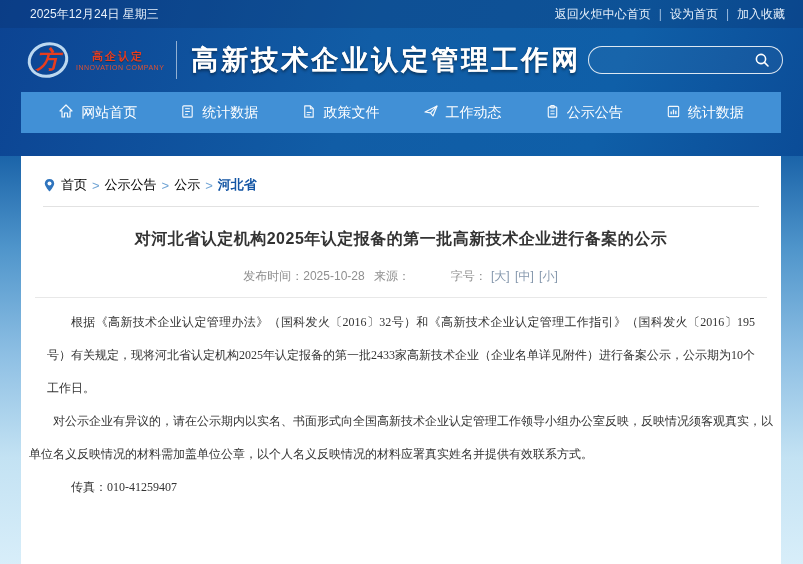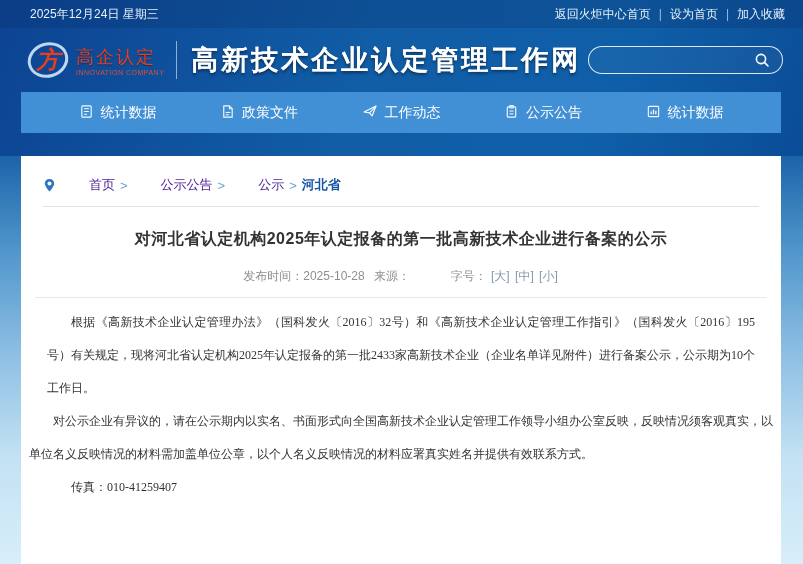--- a/index.html
+++ b/index.html
@@ -19,22 +19,23 @@
   .topbar-links { display:flex; align-items:center; gap:8px; }
   .topbar-links a { color:#e8f1fb; text-decoration:none; cursor:pointer; }
   .tb-sep { color:#9dbde0; }
 
   .header-row {
     height:64px; display:flex; align-items:center; padding:0 20px 0 26px;
   }
   .logo { display:flex; align-items:center; gap:6px; }
   .logo-mark { width:44px; height:44px; position:relative; }
   .logo-text .cn {
-    color:#e83d1e; font-size:18px; font-weight:normal; letter-spacing:2px;
+    color:#e83d1e; font-size:11px; font-weight:bold; letter-spacing:2px;
     text-shadow:0 1px 1px rgba(0,0,0,0.35);
+    margin-left:16px;
   }
   .logo-text .en { color:#e05030; font-size:7px; letter-spacing:0.5px; white-space:nowrap; }
   .header-sep { width:1px; height:38px; background:rgba(255,255,255,0.55); margin:0 14px 0 12px; }
   .site-title {
     color:#fff; font-size:27px; font-weight:bold; letter-spacing:3px;
     text-shadow:0 2px 3px rgba(0,0,0,0.45);
     background:linear-gradient(180deg,#ffffff 30%,#d9e6f2 60%,#ffffff 90%);
     -webkit-background-clip:text; background-clip:text;
   }
   .search-wrap { margin-left:auto; }
@@ -64,21 +65,21 @@
   }
   .content-box {
     margin:0 22px 0 21px; background:#fff; height:100%;
     padding:18px 12px 0 12px;
   }
 
   .breadcrumb {
     display:flex; align-items:center; gap:5px; font-size:13px; color:#3a7cc0;
     padding:2px 10px 12px 10px;
   }
-  .breadcrumb .crumb { color:#4c1d95; cursor:pointer;margin-left:28px; }
+  .breadcrumb .crumb { color:#000000; cursor:pointer; }
   .breadcrumb .sep { color:#6fa3d4; }
   .breadcrumb .current { color:#1355a4; font-weight:bold; }
   .bc-divider { border:none; border-top:1px solid #e2e2e2; margin:0 10px; }
 
   .article-title {
     text-align:center; font-size:16px; font-weight:bold; color:#333;
     margin:22px 30px 0 30px; letter-spacing:0.5px;
   }
   .meta-line {
     text-align:center; color:#8f8f8f; font-size:12px; margin-top:18px;
@@ -136,20 +137,28 @@
             <line x1="10.4" y1="10.4" x2="14" y2="14" stroke="#ffffff" stroke-width="1.6" stroke-linecap="round"></line>
           </svg>
         </span>
       </div>
     </div>
   </div>
 
   <div class="nav">
     <div class="nav-item">
       <span>
+        <svg width="16" height="16" viewBox="0 0 16 16">
+            <path d="M8 2 L14 8 H12 V14 H9.5 V10 H6.5 V14 H4 V8 H2 Z" fill="none" stroke="#fff" stroke-width="1.2" stroke-linejoin="round"></path>
+          </svg>
+      </span>
+      <span>网站首页</span>
+    </div>
+    <div class="nav-item">
+      <span>
         <svg width="15" height="15" viewBox="0 0 16 16">
             <rect x="3" y="2" width="10" height="12" rx="1" fill="none" stroke="#fff" stroke-width="1.2"></rect>
             <line x1="5.5" y1="5" x2="10.5" y2="5" stroke="#fff" stroke-width="1.1"></line>
             <line x1="5.5" y1="8" x2="10.5" y2="8" stroke="#fff" stroke-width="1.1"></line>
             <line x1="5.5" y1="11" x2="8.5" y2="11" stroke="#fff" stroke-width="1.1"></line>
           </svg>
       </span>
       <span>统计数据</span>
     </div>
     <div class="nav-item">

